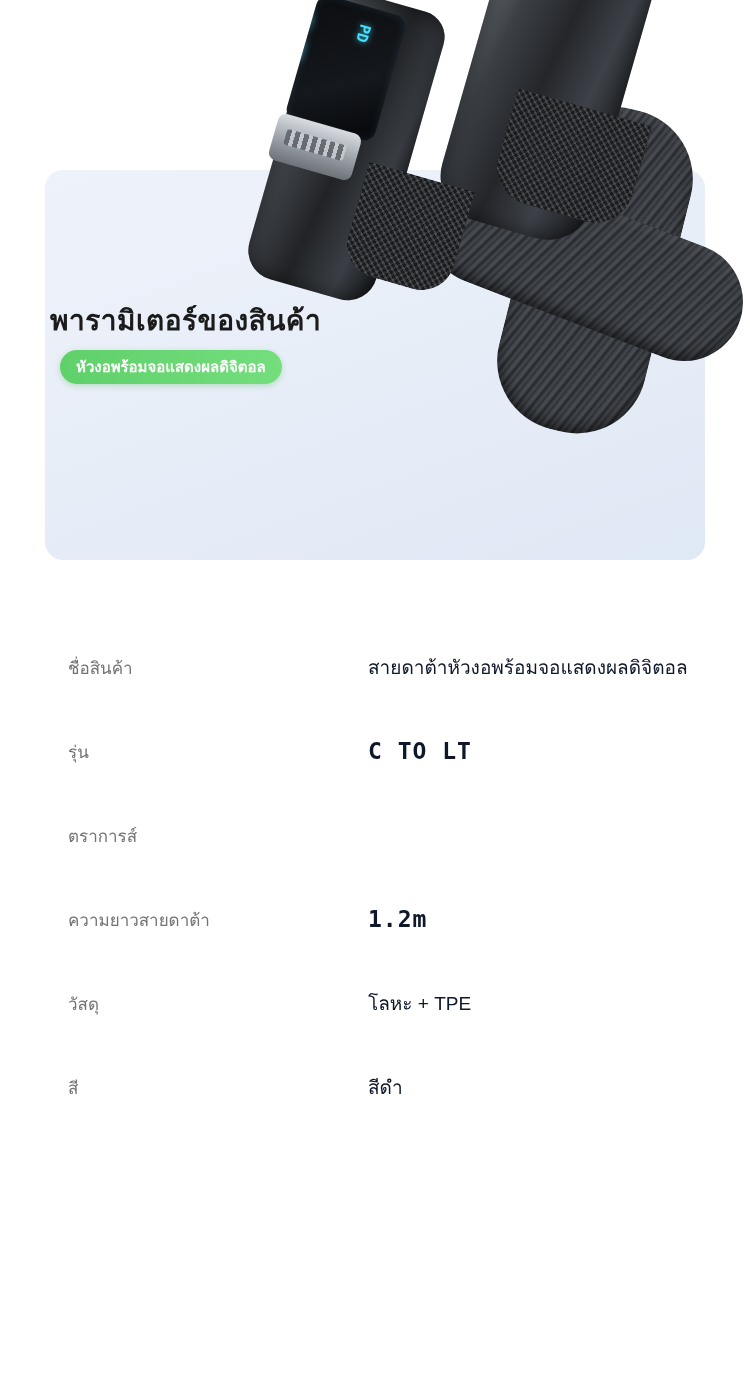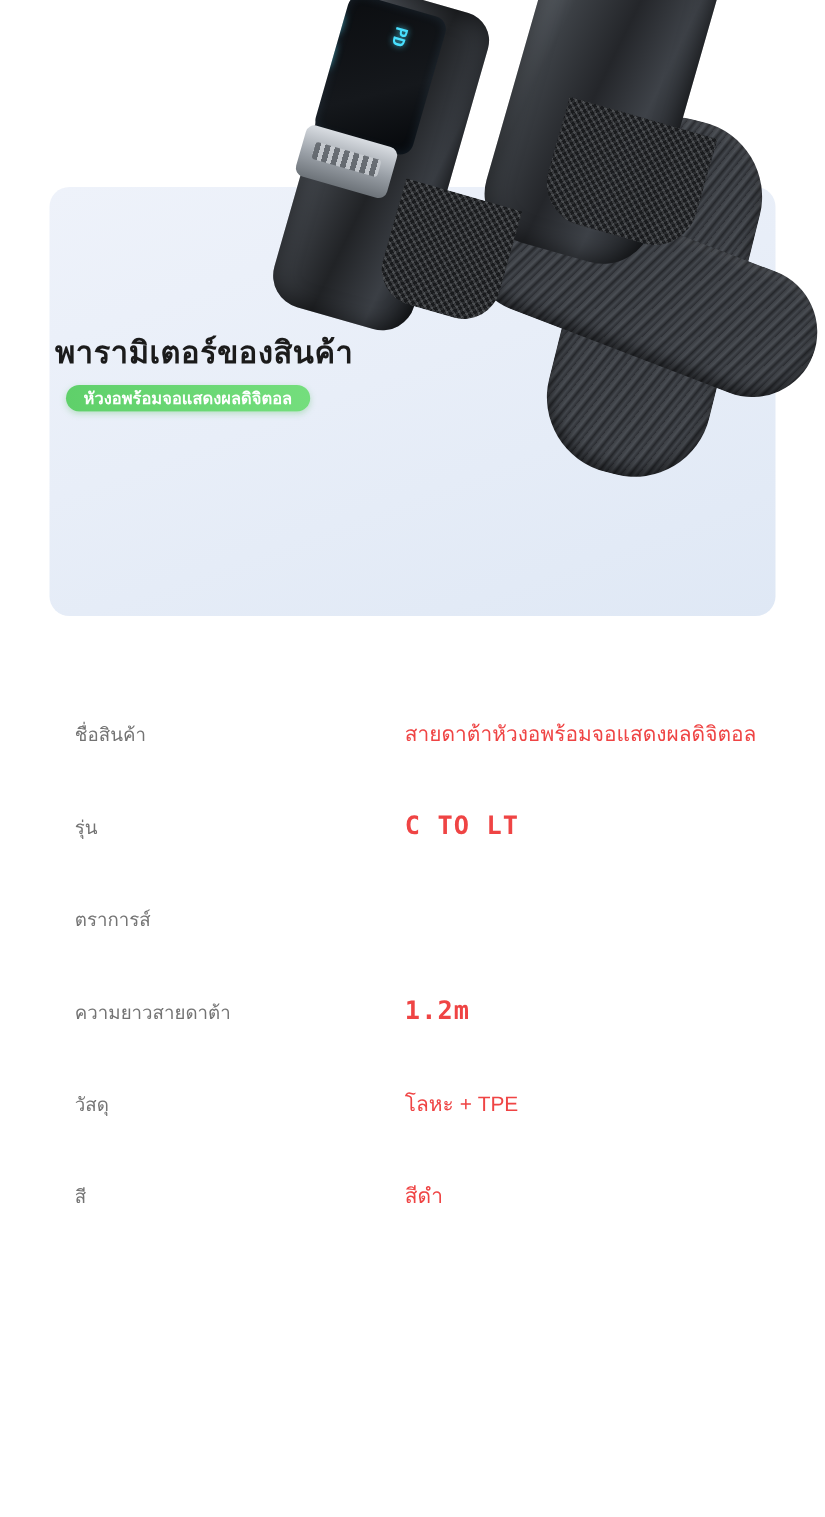--- a/index.html
+++ b/index.html
@@ -173,21 +173,21 @@
     font-size: 28px;
     font-weight: 700;
     color: #1b1b1b;
     letter-spacing: .5px;
     white-space: nowrap;
   }
   .badge {
     position: absolute;
     left: 60px;
     top: 350px;
-    height: 24px;
+    height: 34px;
     padding: 0 16px;
     display: flex;
     align-items: center;
     border-radius: 17px;
     background: linear-gradient(90deg,#5fd06a,#74de7d);
     color: #ffffff;
     font-size: 15px;
     font-weight: 600;
     white-space: nowrap;
     box-shadow: 0 2px 6px rgba(90,190,100,.35);
@@ -211,21 +211,21 @@
     left: 68px;
     font-size: 17px;
     color: #737373;
     font-weight: 500;
     white-space: nowrap;
   }
   .spec-value {
     position: absolute;
     left: 368px;
     font-size: 19px;
-    color: #ef4444;
+    color: #0f172a;
     white-space: nowrap;
   }
   .spec-value.mono {
     font-family: "DejaVu Sans Mono", monospace;
     font-weight: 700;
     letter-spacing: 1px;
   }
   .spec-value.big {
     font-size: 23px;
   }

